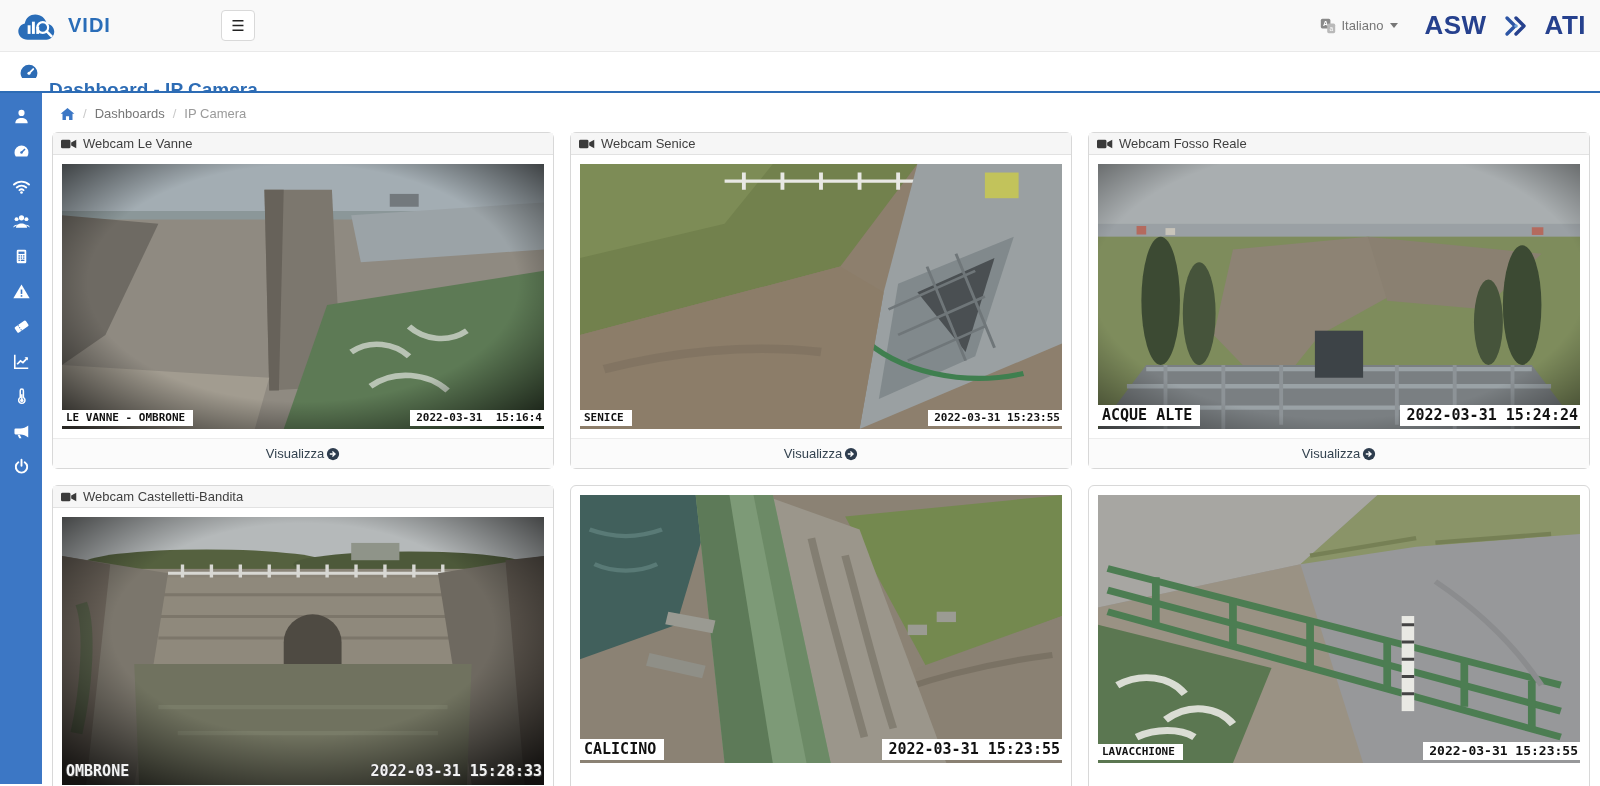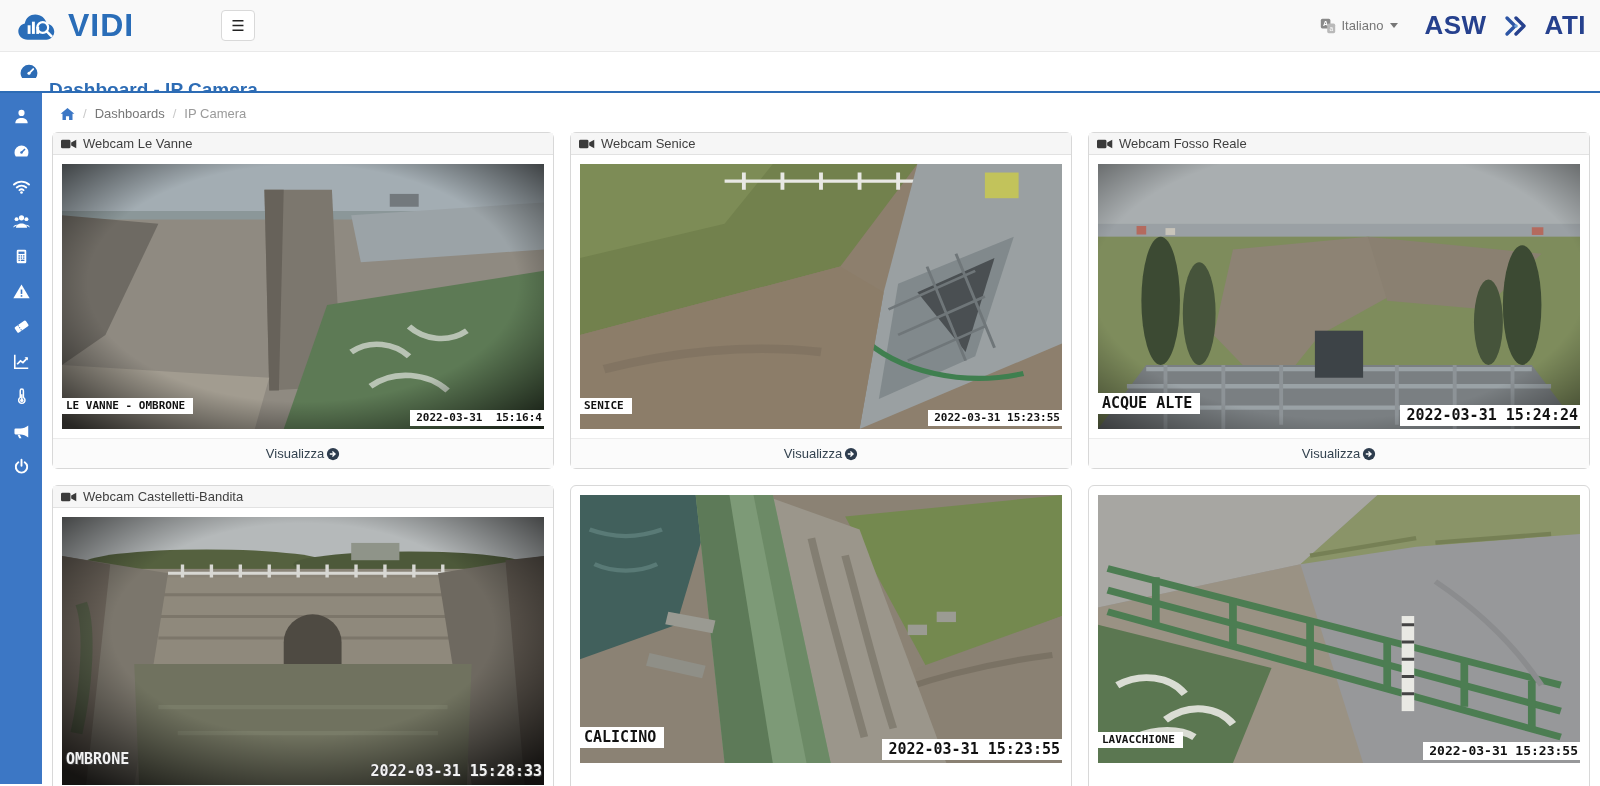--- a/index.html
+++ b/index.html
@@ -3,21 +3,21 @@
 <meta charset="utf-8">
 <style>
   * { margin:0; padding:0; box-sizing:border-box; }
   html,body { width:1600px; height:786px; overflow:hidden; background:#fff;
     font-family:"Liberation Sans", sans-serif; }
 
   
   .navbar { height:52px; background:#f9f9f9; border-bottom:1px solid #e9e9e9;
     display:flex; align-items:center; padding:0 14px; }
   .brand { display:flex; align-items:center; gap:8px; width:185px; }
-  .brand-text { font-size:32px; font-weight:bold; color:#2a6db8; letter-spacing:1px; }
+  .brand-text { font-size:20px; font-weight:bold; color:#2a6db8; letter-spacing:1px; }
   .hamburger { margin-left:22px; width:34px; height:31px; background:#fff;
     border:1px solid #d9d9d9; border-radius:4px; display:flex; align-items:center;
     justify-content:center; cursor:pointer; }
   .hamburger span { font-size:15px; color:#222; line-height:1; }
   .nav-right { margin-left:auto; display:flex; align-items:center; gap:26px; }
   .lang { display:flex; align-items:center; gap:5px; color:#777; font-size:13px; cursor:pointer; }
   .caret { width:0; height:0; border-left:4px solid transparent; border-right:4px solid transparent;
     border-top:5px solid #777; margin-left:2px; }
   .asw-logo { display:flex; align-items:center; gap:16px; font-weight:bold;
     font-size:26px; color:#26418e; letter-spacing:.5px; }
@@ -51,21 +51,21 @@
   .row2 .cam-tile { height:268px; }
   .cam-tile svg.scene { position:absolute; inset:0; width:100%; height:100%; }
   .card-footer { border-top:1px solid #ececec; background:#fbfbfb; text-align:center;
     padding:7px 0; font-size:13px; color:#33424f; cursor:pointer;
     display:flex; align-items:center; justify-content:center; gap:2px; }
   .card-footer svg { width:14px; height:14px; }
 
   
   .ovl { position:absolute; font-family:"DejaVu Sans Mono", monospace; font-weight:bold;
     color:#111; background:#fff; line-height:1.25; white-space:pre; }
-  .ovl.lbl { left:0; bottom:15px; padding:1px 8px 1px 4px; }
+  .ovl.lbl { left:0; bottom:3px; padding:1px 8px 1px 4px; }
   .ovl.ts  { right:0; bottom:3px; padding:1px 2px 1px 6px; }
   .sz-s { font-size:11px; }
   .sz-m { font-size:13px; }
   .sz-l { font-size:15px; }
   .cut-right { right:-5px; }
   .naked { background:transparent; color:#f2f2f2;
     text-shadow:1px 1px 0 #3a3a3a, -1px 0 0 #3a3a3a; }
   .lbl-low { bottom:0; }
 </style>
 </head>

